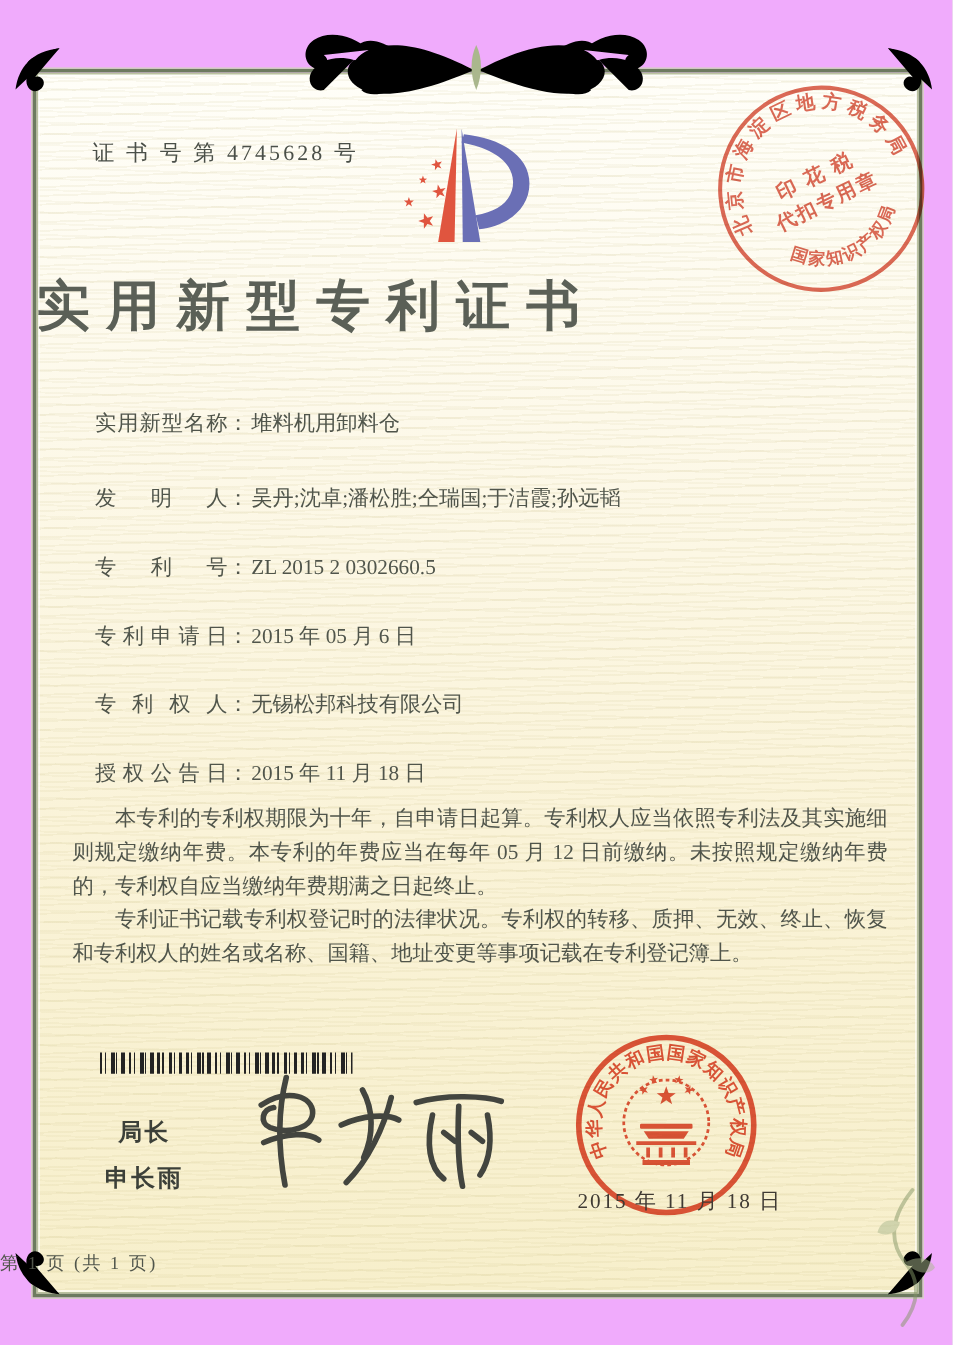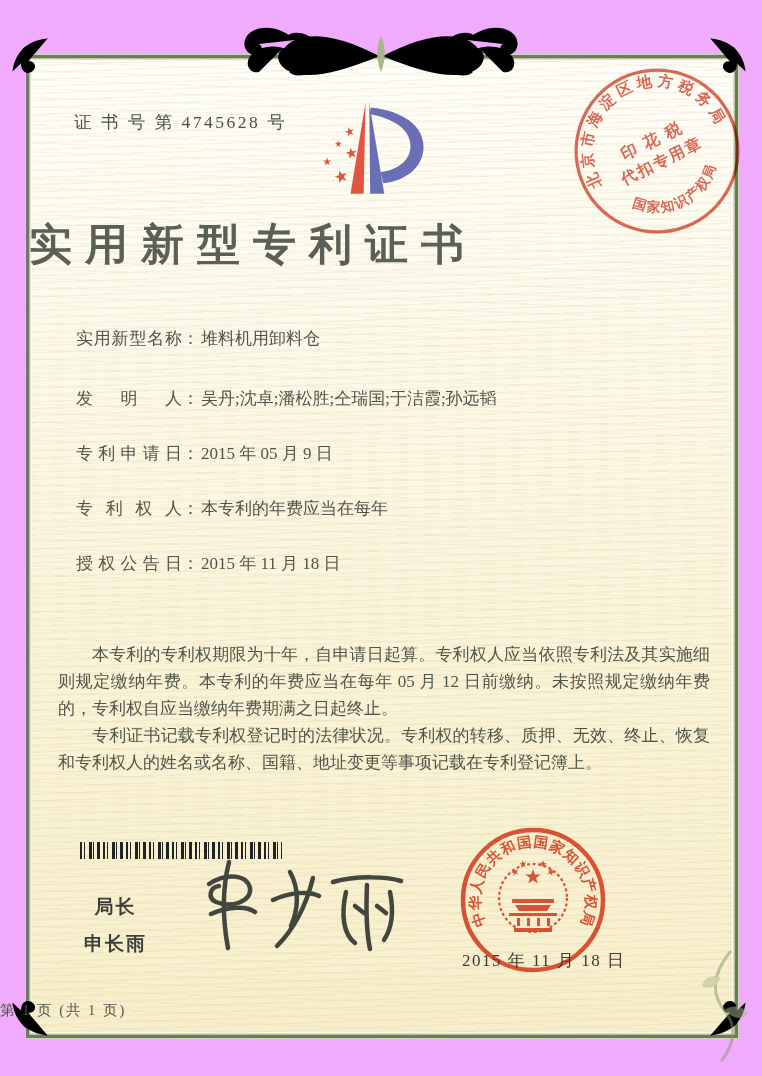--- a/index.html
+++ b/index.html
@@ -128,22 +128,23 @@
       <text font-size="15" letter-spacing="4.5"><textPath href="#taxTop" startOffset="50%" text-anchor="middle">北京市海淀区地方税务局</textPath></text>
       <text x="90" y="84" font-size="16" text-anchor="middle" letter-spacing="2">印 花 税</text>
       <text x="90" y="106" font-size="15.5" text-anchor="middle" letter-spacing="2">代扣专用章</text>
       <text font-size="13.5" letter-spacing="1.5"><textPath href="#taxBottom" startOffset="50%" text-anchor="middle">国家知识产权局</textPath></text>
     </g>
   </svg>
 
   <div class="fields">
     <div class="field-row"><span class="flabel">实用新型名称</span><span class="fcolon">：</span><span class="fvalue">堆料机用卸料仓</span></div>
     <div class="field-row"><span class="flabel">发明人</span><span class="fcolon">：</span><span class="fvalue">吴丹;沈卓;潘松胜;仝瑞国;于洁霞;孙远韬</span></div>
-    <div class="field-row"><span class="flabel">专利申请日</span><span class="fcolon">：</span><span class="fvalue">2015 年 05 月 9 日</span></div>
-    <div class="field-row"><span class="flabel">专利权人</span><span class="fcolon">：</span><span class="fvalue">本专利的年费应当在每年</span></div>
+    <div class="field-row"><span class="flabel">专利号</span><span class="fcolon">：</span><span class="fvalue">ZL 2015 2 0302660.5</span></div>
+    <div class="field-row"><span class="flabel">专利申请日</span><span class="fcolon">：</span><span class="fvalue">2015 年 05 月 6 日</span></div>
+    <div class="field-row"><span class="flabel">专利权人</span><span class="fcolon">：</span><span class="fvalue">无锡松邦科技有限公司</span></div>
     <div class="field-row"><span class="flabel">授权公告日</span><span class="fcolon">：</span><span class="fvalue">2015 年 11 月 18 日</span></div>
   </div>
 
   <div class="paras">
     <p>本专利的专利权期限为十年，自申请日起算。专利权人应当依照专利法及其实施细则规定缴纳年费。本专利的年费应当在每年 05 月 12 日前缴纳。未按照规定缴纳年费的，专利权自应当缴纳年费期满之日起终止。</p>
     <p>专利证书记载专利权登记时的法律状况。专利权的转移、质押、无效、终止、恢复和专利权人的姓名或名称、国籍、地址变更等事项记载在专利登记簿上。</p>
   </div>
 
   <div class="barcode"></div>
 

